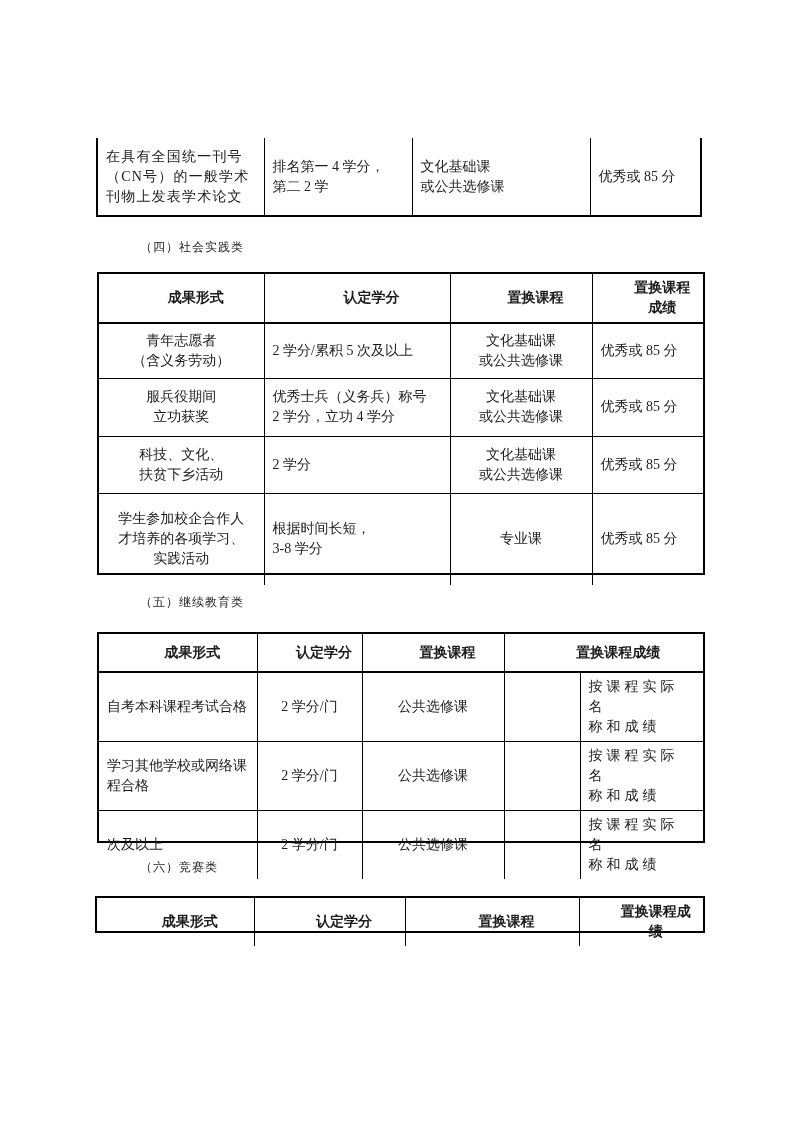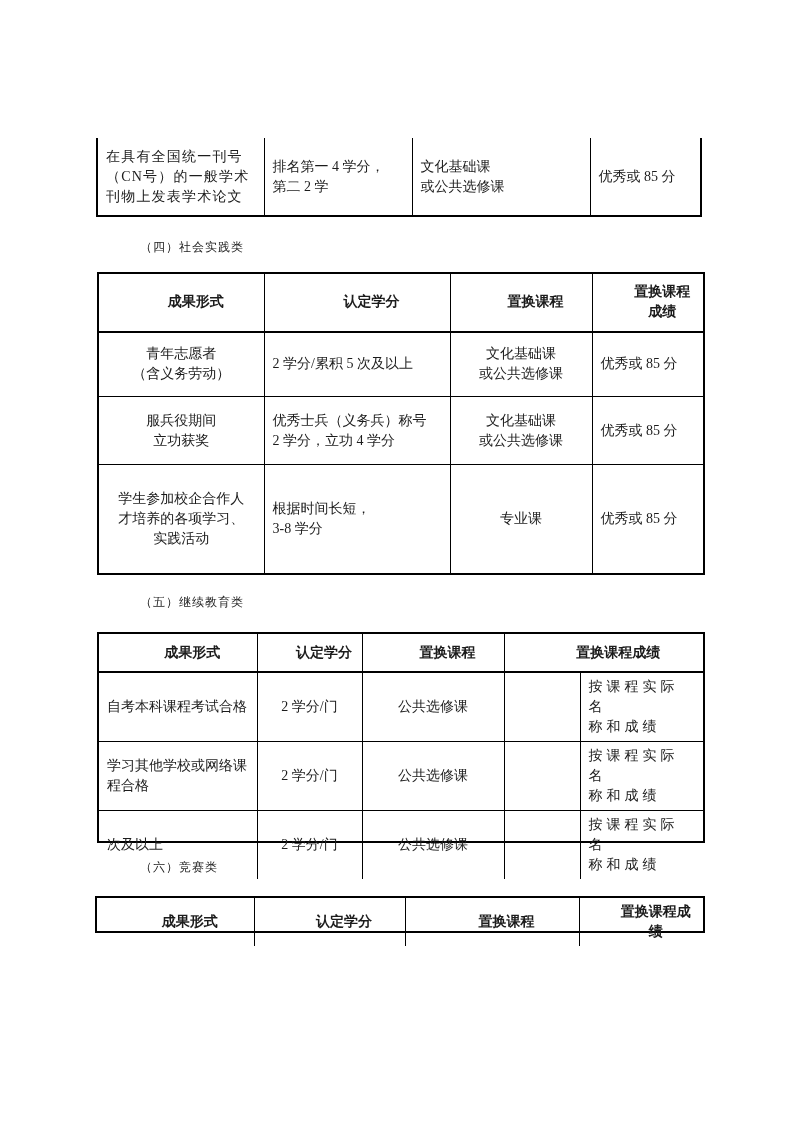--- a/index.html
+++ b/index.html
@@ -127,20 +127,28 @@
       </tr>
       <tr style="height:58px;padding-left:33px;">
         <td class="ac">服兵役期间
 立功获奖</td>
         <td class="al">优秀士兵（义务兵）称号
 2 学分，立功 4 学分</td>
         <td class="ac">文化基础课
 或公共选修课</td>
         <td class="al">优秀或 85 分</td>
       </tr>
+      <tr style="height:57px;">
+        <td class="ac">科技、文化、
+扶贫下乡活动</td>
+        <td class="al">2 学分</td>
+        <td class="ac">文化基础课
+或公共选修课</td>
+        <td class="al">优秀或 85 分</td>
+      </tr>
       <tr style="height:92px;">
         <td class="ac">学生参加校企合作人
 才培养的各项学习、
 实践活动</td>
         <td class="al">根据时间长短，
 3-8 学分</td>
         <td class="ac">专业课</td>
         <td class="al">优秀或 85 分</td>
       </tr>
     </tbody>

